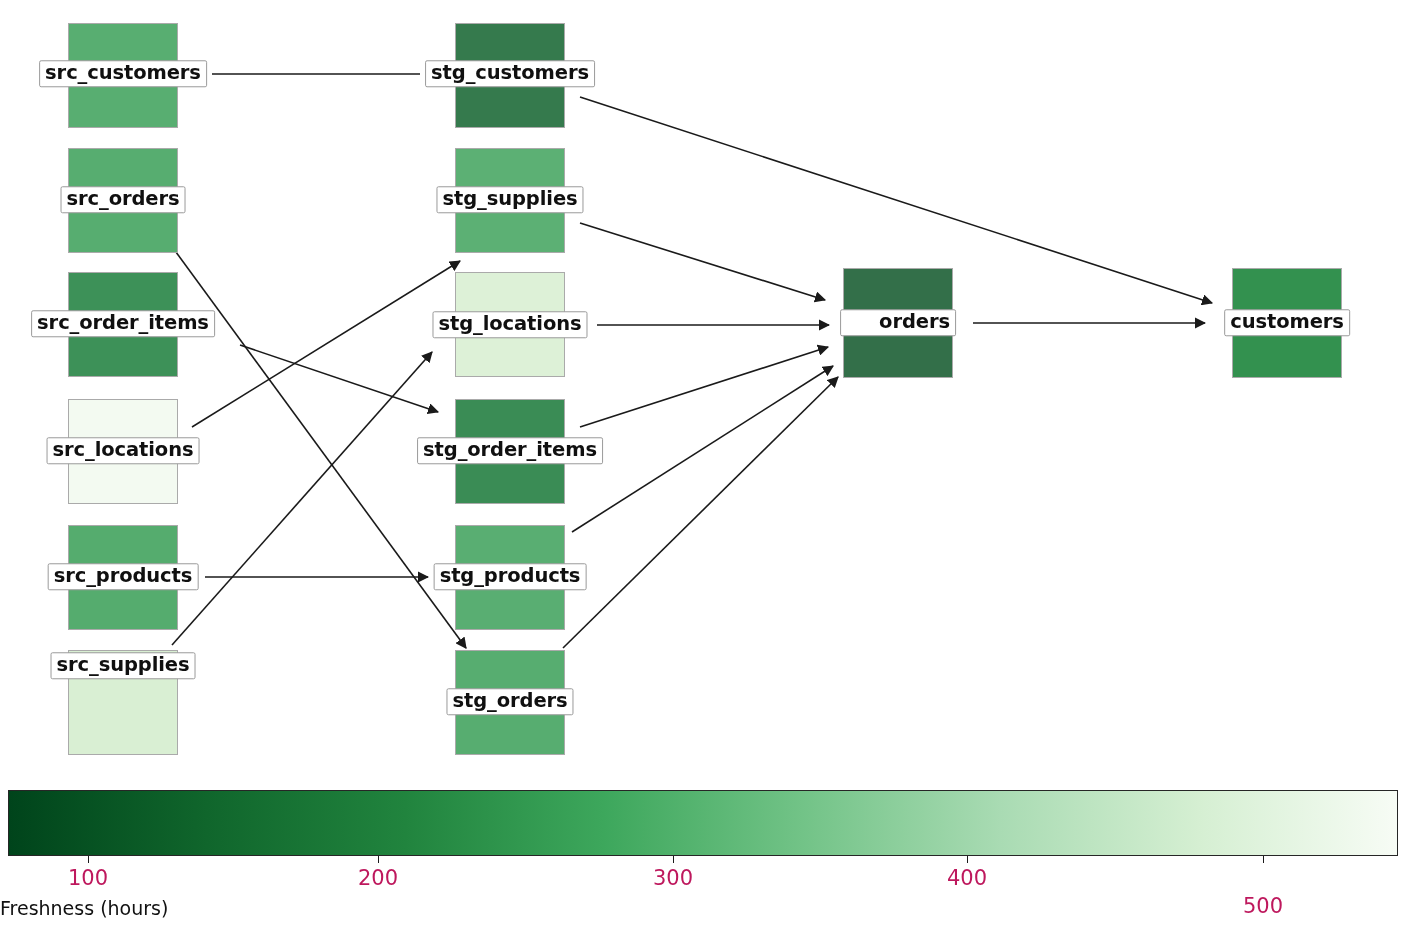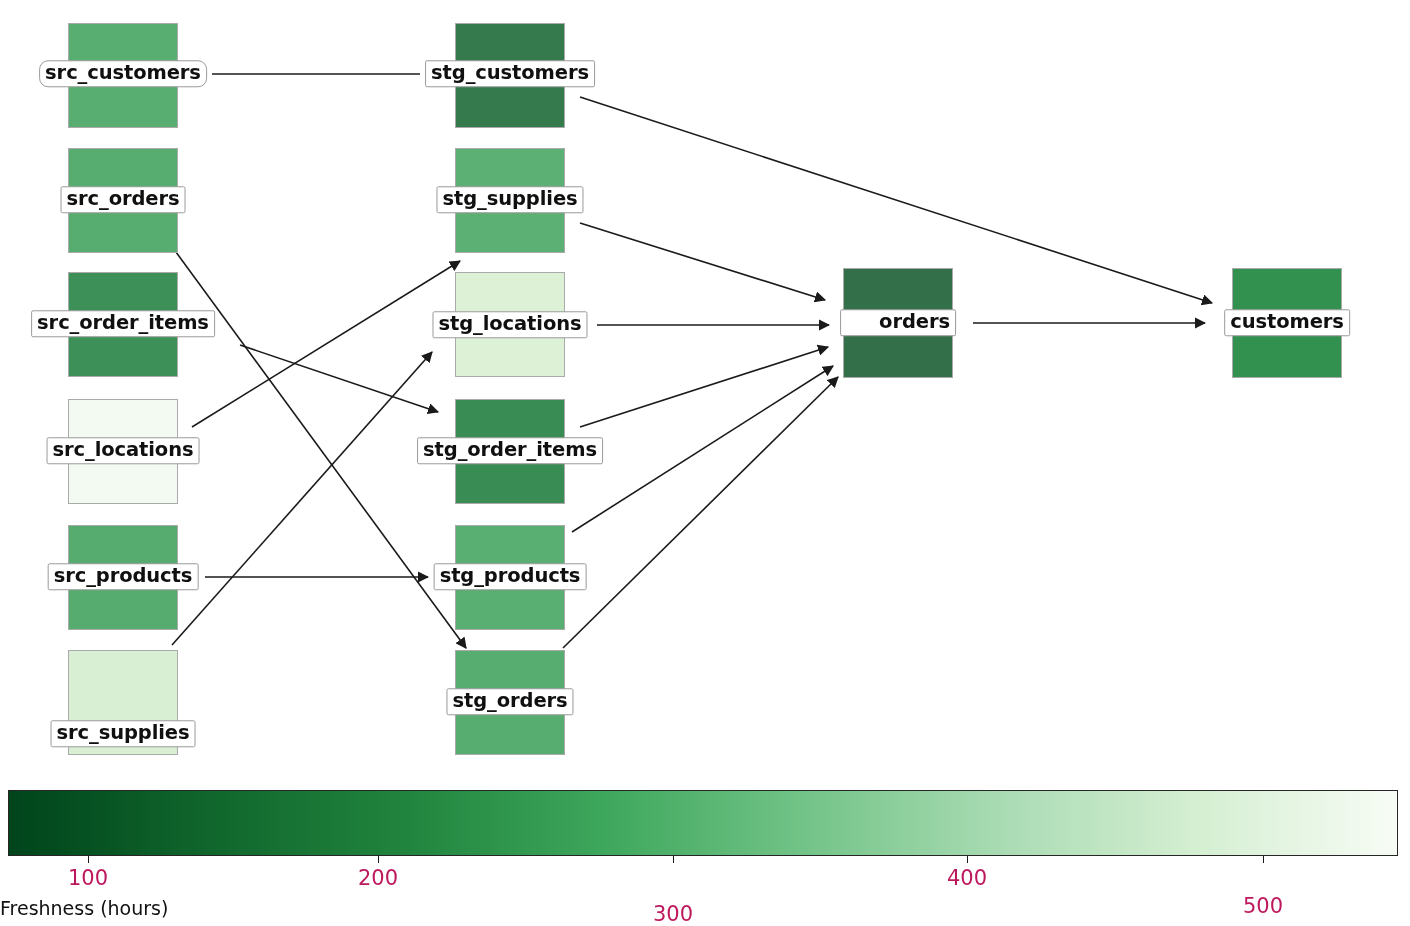--- a/index.html
+++ b/index.html
@@ -88,46 +88,46 @@
         <div class="node" style="left: 455px; top: 23px; width: 110px; height: 105px; background: rgb(53, 122, 77);"></div>
         <div class="node" style="left: 455px; top: 148px; width: 110px; height: 105px; background: rgb(92, 176, 116);"></div>
         <div class="node" style="left: 455px; top: 272px; width: 110px; height: 105px; background: rgb(221, 241, 215);"></div>
         <div class="node" style="left: 455px; top: 399px; width: 110px; height: 105px; background: rgb(58, 140, 85);"></div>
         <div class="node" style="left: 455px; top: 525px; width: 110px; height: 105px; background: rgb(89, 174, 114);"></div>
         <div class="node" style="left: 455px; top: 650px; width: 110px; height: 105px; background: rgb(87, 173, 112);"></div>
         <div class="node" style="left: 843px; top: 268px; width: 110px; height: 110px; background: rgb(51, 111, 73);"></div>
         <div class="node" style="left: 1232px; top: 268px; width: 110px; height: 110px; background: rgb(51, 145, 79);"></div>
       </div>
     <div id="label-layer">
-        <div class="node-label" style="left: 123px; top: 74px; border-radius: 9px;">src_customers</div>
+        <div class="node-label" style="left: 123px; top: 74px;">src_customers</div>
         <div class="node-label" style="left: 123px; top: 200px;">src_orders</div>
         <div class="node-label" style="left: 123px; top: 324px;">src_order_items</div>
         <div class="node-label" style="left: 123px; top: 451px;">src_locations</div>
         <div class="node-label" style="left: 123px; top: 577px;">src_products</div>
-        <div class="node-label" style="left: 123px; top: 734px;">src_supplies</div>
+        <div class="node-label" style="left: 123px; top: 666px;">src_supplies</div>
         <div class="node-label" style="left: 510px; top: 74px;">stg_customers</div>
         <div class="node-label" style="left: 510px; top: 200px;">stg_supplies</div>
         <div class="node-label" style="left: 510px; top: 325px;">stg_locations</div>
         <div class="node-label" style="left: 510px; top: 451px;">stg_order_items</div>
         <div class="node-label" style="left: 510px; top: 577px;">stg_products</div>
         <div class="node-label" style="left: 510px; top: 702px;">stg_orders</div>
         <div class="node-label" style="left: 898px; top: 323px; padding-left: 38px;">orders</div>
         <div class="node-label" style="left: 1287px; top: 323px;">customers</div>
       </div>
   </div>
 
   <div id="cbar-wrap">
     <div id="cbar" style="background: linear-gradient(to right, rgb(0, 68, 27), rgb(16, 102, 44), rgb(33, 132, 62), rgb(61, 167, 92), rgb(114, 195, 135), rgb(169, 219, 179), rgb(213, 239, 210), rgb(247, 252, 245));"></div>
     <div id="cbar-ticks">
         <div class="cb-tick" style="left: 88px;"></div>
         <div class="cb-ticklabel" style="left: 88px;">100</div>
         <div class="cb-tick" style="left: 378px;"></div>
         <div class="cb-ticklabel" style="left: 378px;">200</div>
         <div class="cb-tick" style="left: 673px;"></div>
-        <div class="cb-ticklabel" style="left: 673px; margin-top: 36px;">300</div>
+        <div class="cb-ticklabel" style="left: 673px;">300</div>
         <div class="cb-tick" style="left: 967px;"></div>
         <div class="cb-ticklabel" style="left: 967px;">400</div>
         <div class="cb-tick" style="left: 1263px;"></div>
         <div class="cb-ticklabel" style="left: 1263px; margin-top: 28px;">500</div>
       </div>
     <div id="cbar-title">Freshness (hours)</div>
   </div>
 
 </div>
 

